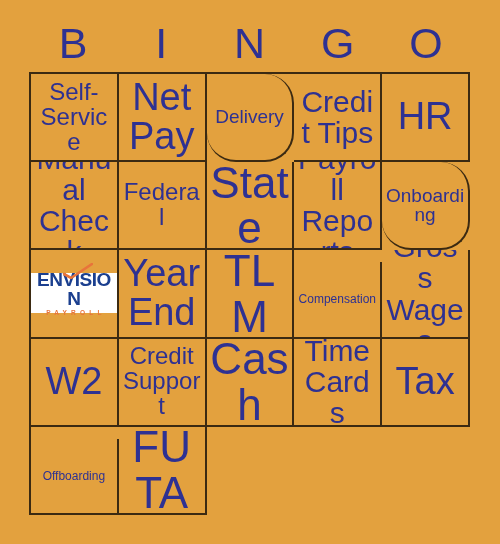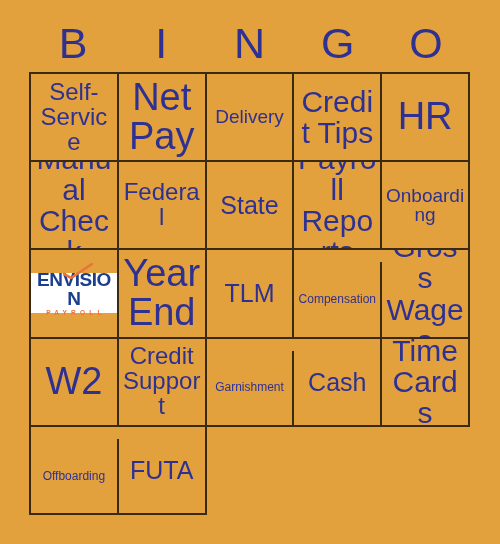--- a/index.html
+++ b/index.html
@@ -64,24 +64,24 @@
     justify-content: center;
     text-align: center;
     color: #2e3192;
     line-height: 1.04;
     padding: 2px 3px;
     overflow: hidden;
     word-break: break-word;
   }
   
   .cell[data-size="xs"]   { font-size: 12px; margin-top: 12px; }
-  .cell[data-size="s"]    { font-size: 19px; }
+  .cell[data-size="s"]    { font-size: 19px; border-radius: 29px; }
   .cell[data-size="m"]    { font-size: 24px; }
   .cell[data-size="l"]    { font-size: 30px; }
-  .cell[data-size="xl"]   { font-size: 25px; }
+  .cell[data-size="xl"]   { font-size: 44px; }
   .cell[data-size="xxl"]  { font-size: 38px; }
 
   
   .cell.logo-cell {
     padding: 0;
     position: relative;
     align-items: center;
     justify-content: center;
   }
   .logo-band {
@@ -152,20 +152,20 @@
             </svg></div>
           <div class="logo-sub">PAYROLL</div>
         </div>
       </div>
       <div class="cell" data-size="xxl">Year End</div>
       <div class="cell" data-size="xl">TLM</div>
       <div class="cell" data-size="xs">Compensation</div>
       <div class="cell" data-size="l">Gross Wages</div>
       <div class="cell" data-size="xxl">W2</div>
       <div class="cell" data-size="m">Credit Support</div>
-      <div class="cell" data-size="xs">Garnishment</div>
       <div class="cell" data-size="xl">Cash</div>
       <div class="cell" data-size="l">Time Cards</div>
+      <div class="cell" data-size="xxl">Tax</div>
       <div class="cell" data-size="xs">Offboarding</div>
       <div class="cell" data-size="xl">FUTA</div>
     </div>
 
 </div>
 
 </body></html>

